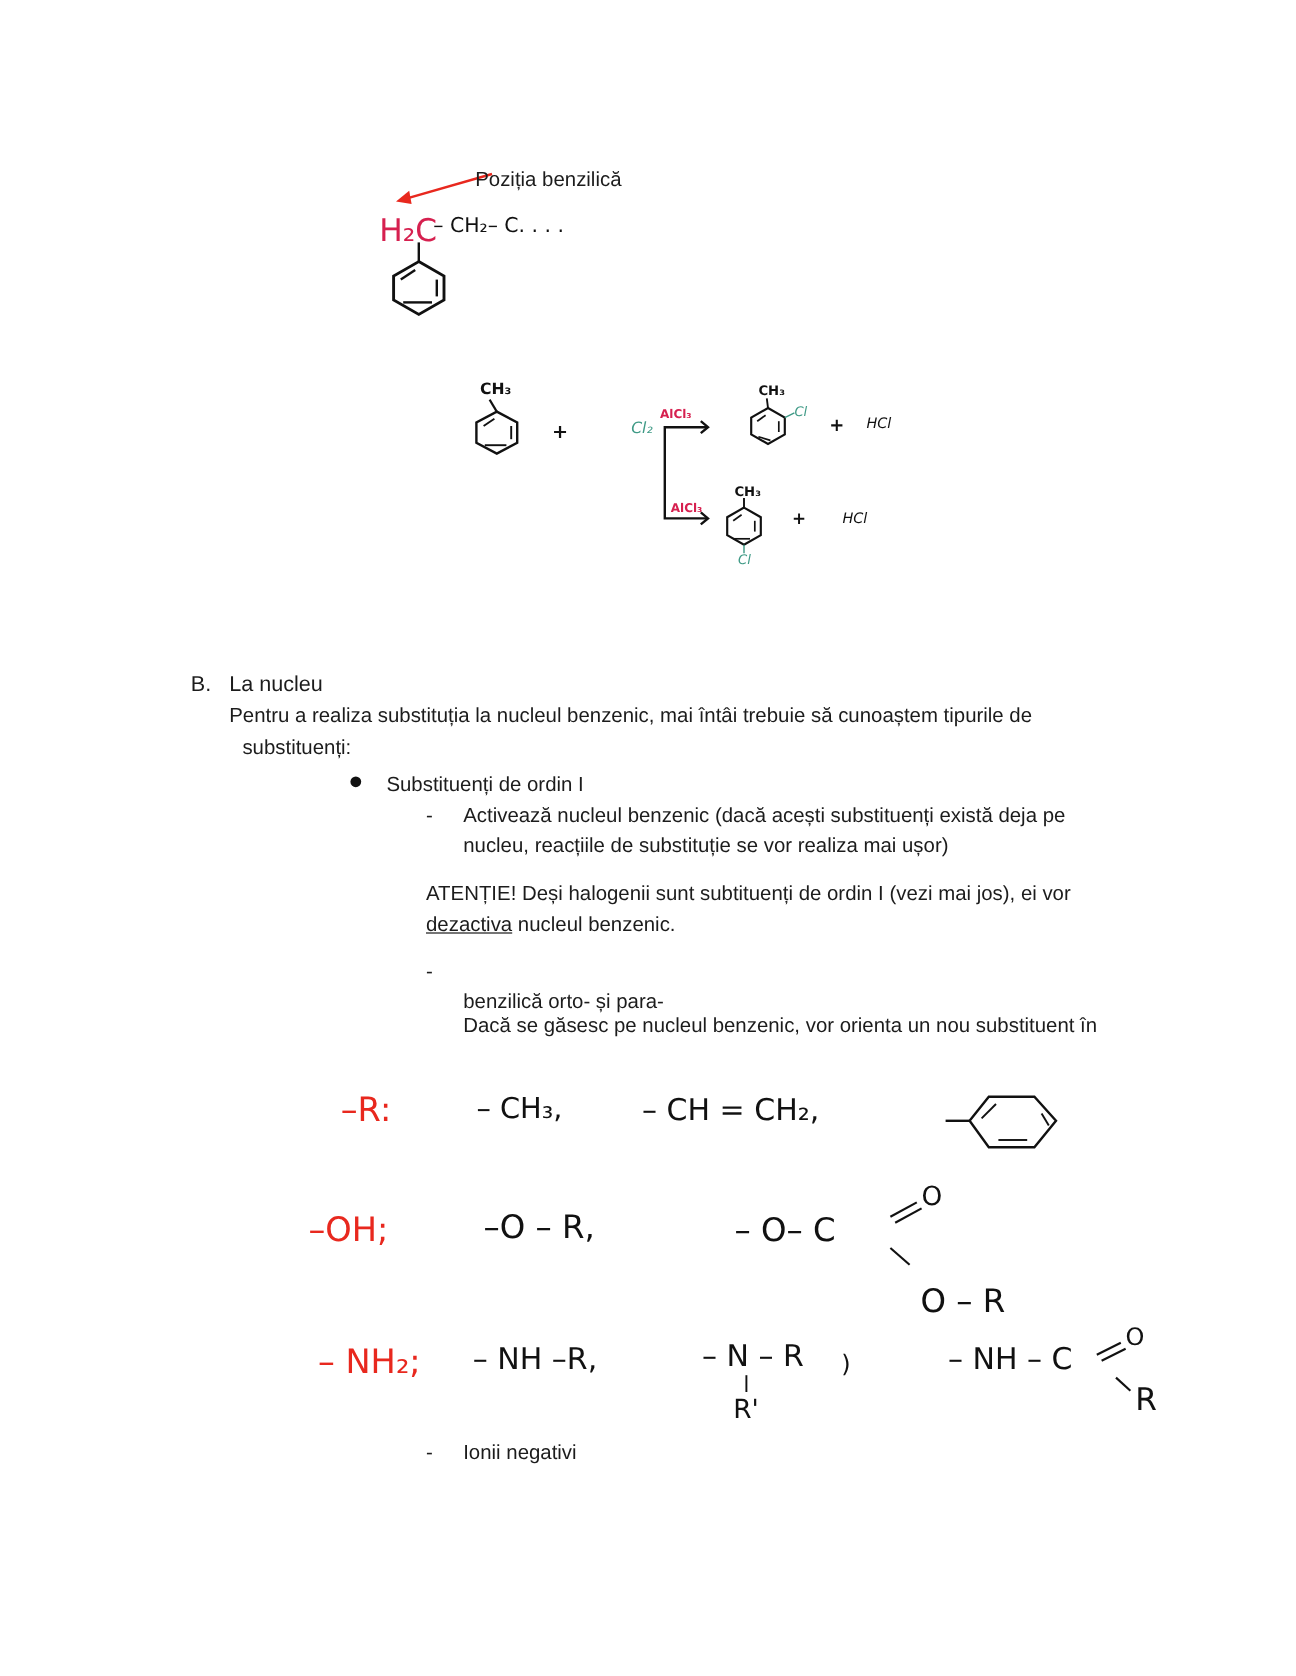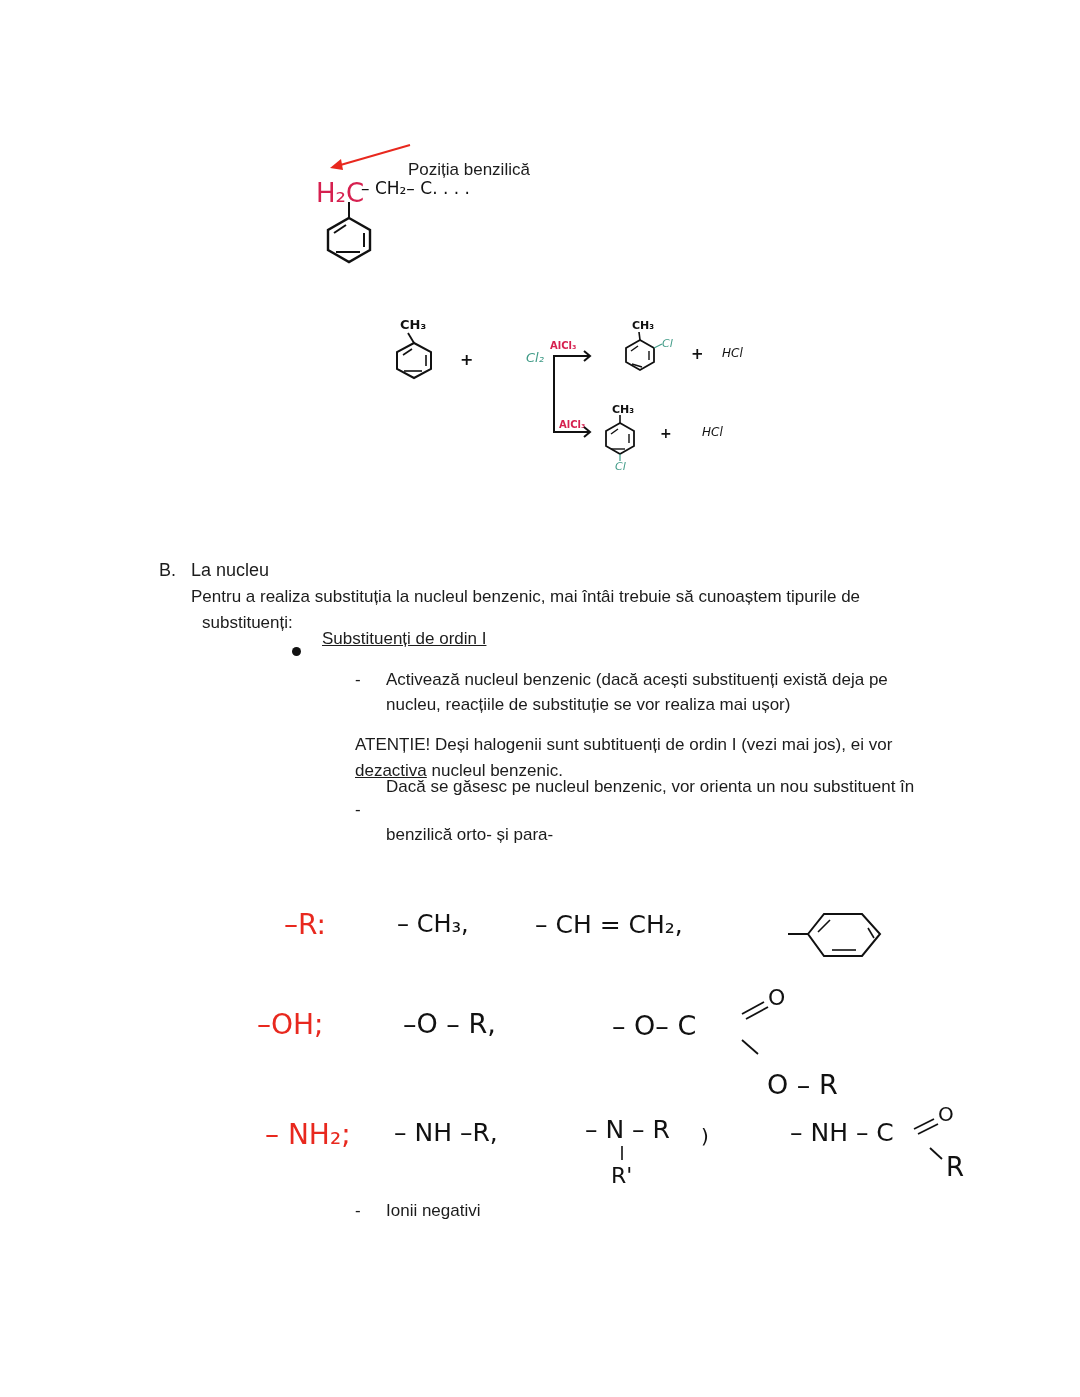--- a/index.html
+++ b/index.html
@@ -15,21 +15,21 @@
     .u { text-decoration: underline; }
   </style>
 </head>
 <body>
 
 <div>
   <svg style="left:325px;top:140px;" width="90" height="35">
     <line x1="85" y1="5" x2="12" y2="26" stroke="#e8281e" stroke-width="2"></line>
     <polygon points="5,28 16,19 18,30" fill="#e8281e"></polygon>
   </svg>
-  <span class="abs txt" style="left:408px;top:137px;margin-top:20px;">Poziția benzilică</span>
+  <span class="abs txt" style="left:396px;top:137px;">Poziția benzilică</span>
   <span class="abs hw pink" style="left:316px;top:178px;font-size:26px;">H₂C</span>
   <span class="abs hw" style="left:361px;top:178px;font-size:17px;">– CH₂– C. . . .</span>
   <svg style="left:322px;top:200px;" width="56" height="64">
     <line x1="27" y1="2" x2="27" y2="18" stroke="#111" stroke-width="2"></line>
     <polygon points="27,18 48,30 48,50 27,62 6,50 6,30" fill="none" stroke="#111" stroke-width="2.4"></polygon>
     <line x1="12" y1="33" x2="24" y2="25" stroke="#111" stroke-width="2"></line>
     <line x1="42" y1="33" x2="42" y2="47" stroke="#111" stroke-width="2"></line>
     <line x1="14" y1="52" x2="38" y2="52" stroke="#111" stroke-width="2"></line>
   </svg>
 </div>
@@ -80,33 +80,33 @@
   <span class="abs hw" style="left:702px;top:425px;font-size:12px;font-style:italic;">HCl</span>
 </div>
 
 <div>
   <span class="abs txt" style="left:159px;top:557px;font-size:18px;">B.</span>
   <span class="abs txt" style="left:191px;top:557px;font-size:18px;">La nucleu</span>
   <span class="abs txt" style="left:191px;top:584px;">Pentru a realiza substituția la nucleul benzenic, mai întâi trebuie să cunoaștem tipurile de</span>
   <span class="abs txt" style="left:191px;top:610px;margin-left:11px;">substituenți:</span>
 
   <span class="abs" style="left:292px;top:647px;width:9px;height:9px;border-radius:50%;background:#111;"></span>
-  <span class="abs txt" style="left:322px;top:626px;text-decoration:underline;">Substituenți de ordin I</span>
+  <span class="abs txt" style="left:322px;top:641px;">Substituenți de ordin I</span>
 
   <span class="abs txt" style="left:355px;top:667px;">-</span>
   <span class="abs txt" style="left:386px;top:667px;text-align:center;">Activează nucleul benzenic (dacă acești substituenți există deja pe</span>
   <span class="abs txt" style="left:386px;top:692px;">nucleu, reacțiile de substituție se vor realiza mai ușor)</span>
 
   <span class="abs txt" style="left:355px;top:732px;">ATENȚIE! Deși halogenii sunt subtituenți de ordin I (vezi mai jos), ei vor</span>
   <span class="abs txt" style="left:355px;top:758px;">
     <span class="u">dezactiva</span><span> nucleul benzenic.</span>
   </span>
 
   <span class="abs txt" style="left:355px;top:797px;">-</span>
-  <span class="abs txt" style="left:386px;top:774px;text-align:center;">Dacă se găsesc pe nucleul benzenic, vor orienta un nou substituent în</span>
+  <span class="abs txt" style="left:386px;top:842px;text-align:center;">Dacă se găsesc pe nucleul benzenic, vor orienta un nou substituent în</span>
   <span class="abs txt" style="left:386px;top:822px;">benzilică orto- și para-</span>
 
   <span class="abs txt" style="left:355px;top:1198px;">-</span>
   <span class="abs txt" style="left:386px;top:1198px;">Ionii negativi</span>
 </div>
 
 <div>
 
   <span class="abs hw red" style="left:284px;top:908px;font-size:28px;">–R:</span>
   <span class="abs hw" style="left:397px;top:910px;font-size:24px;">– CH₃,</span>

